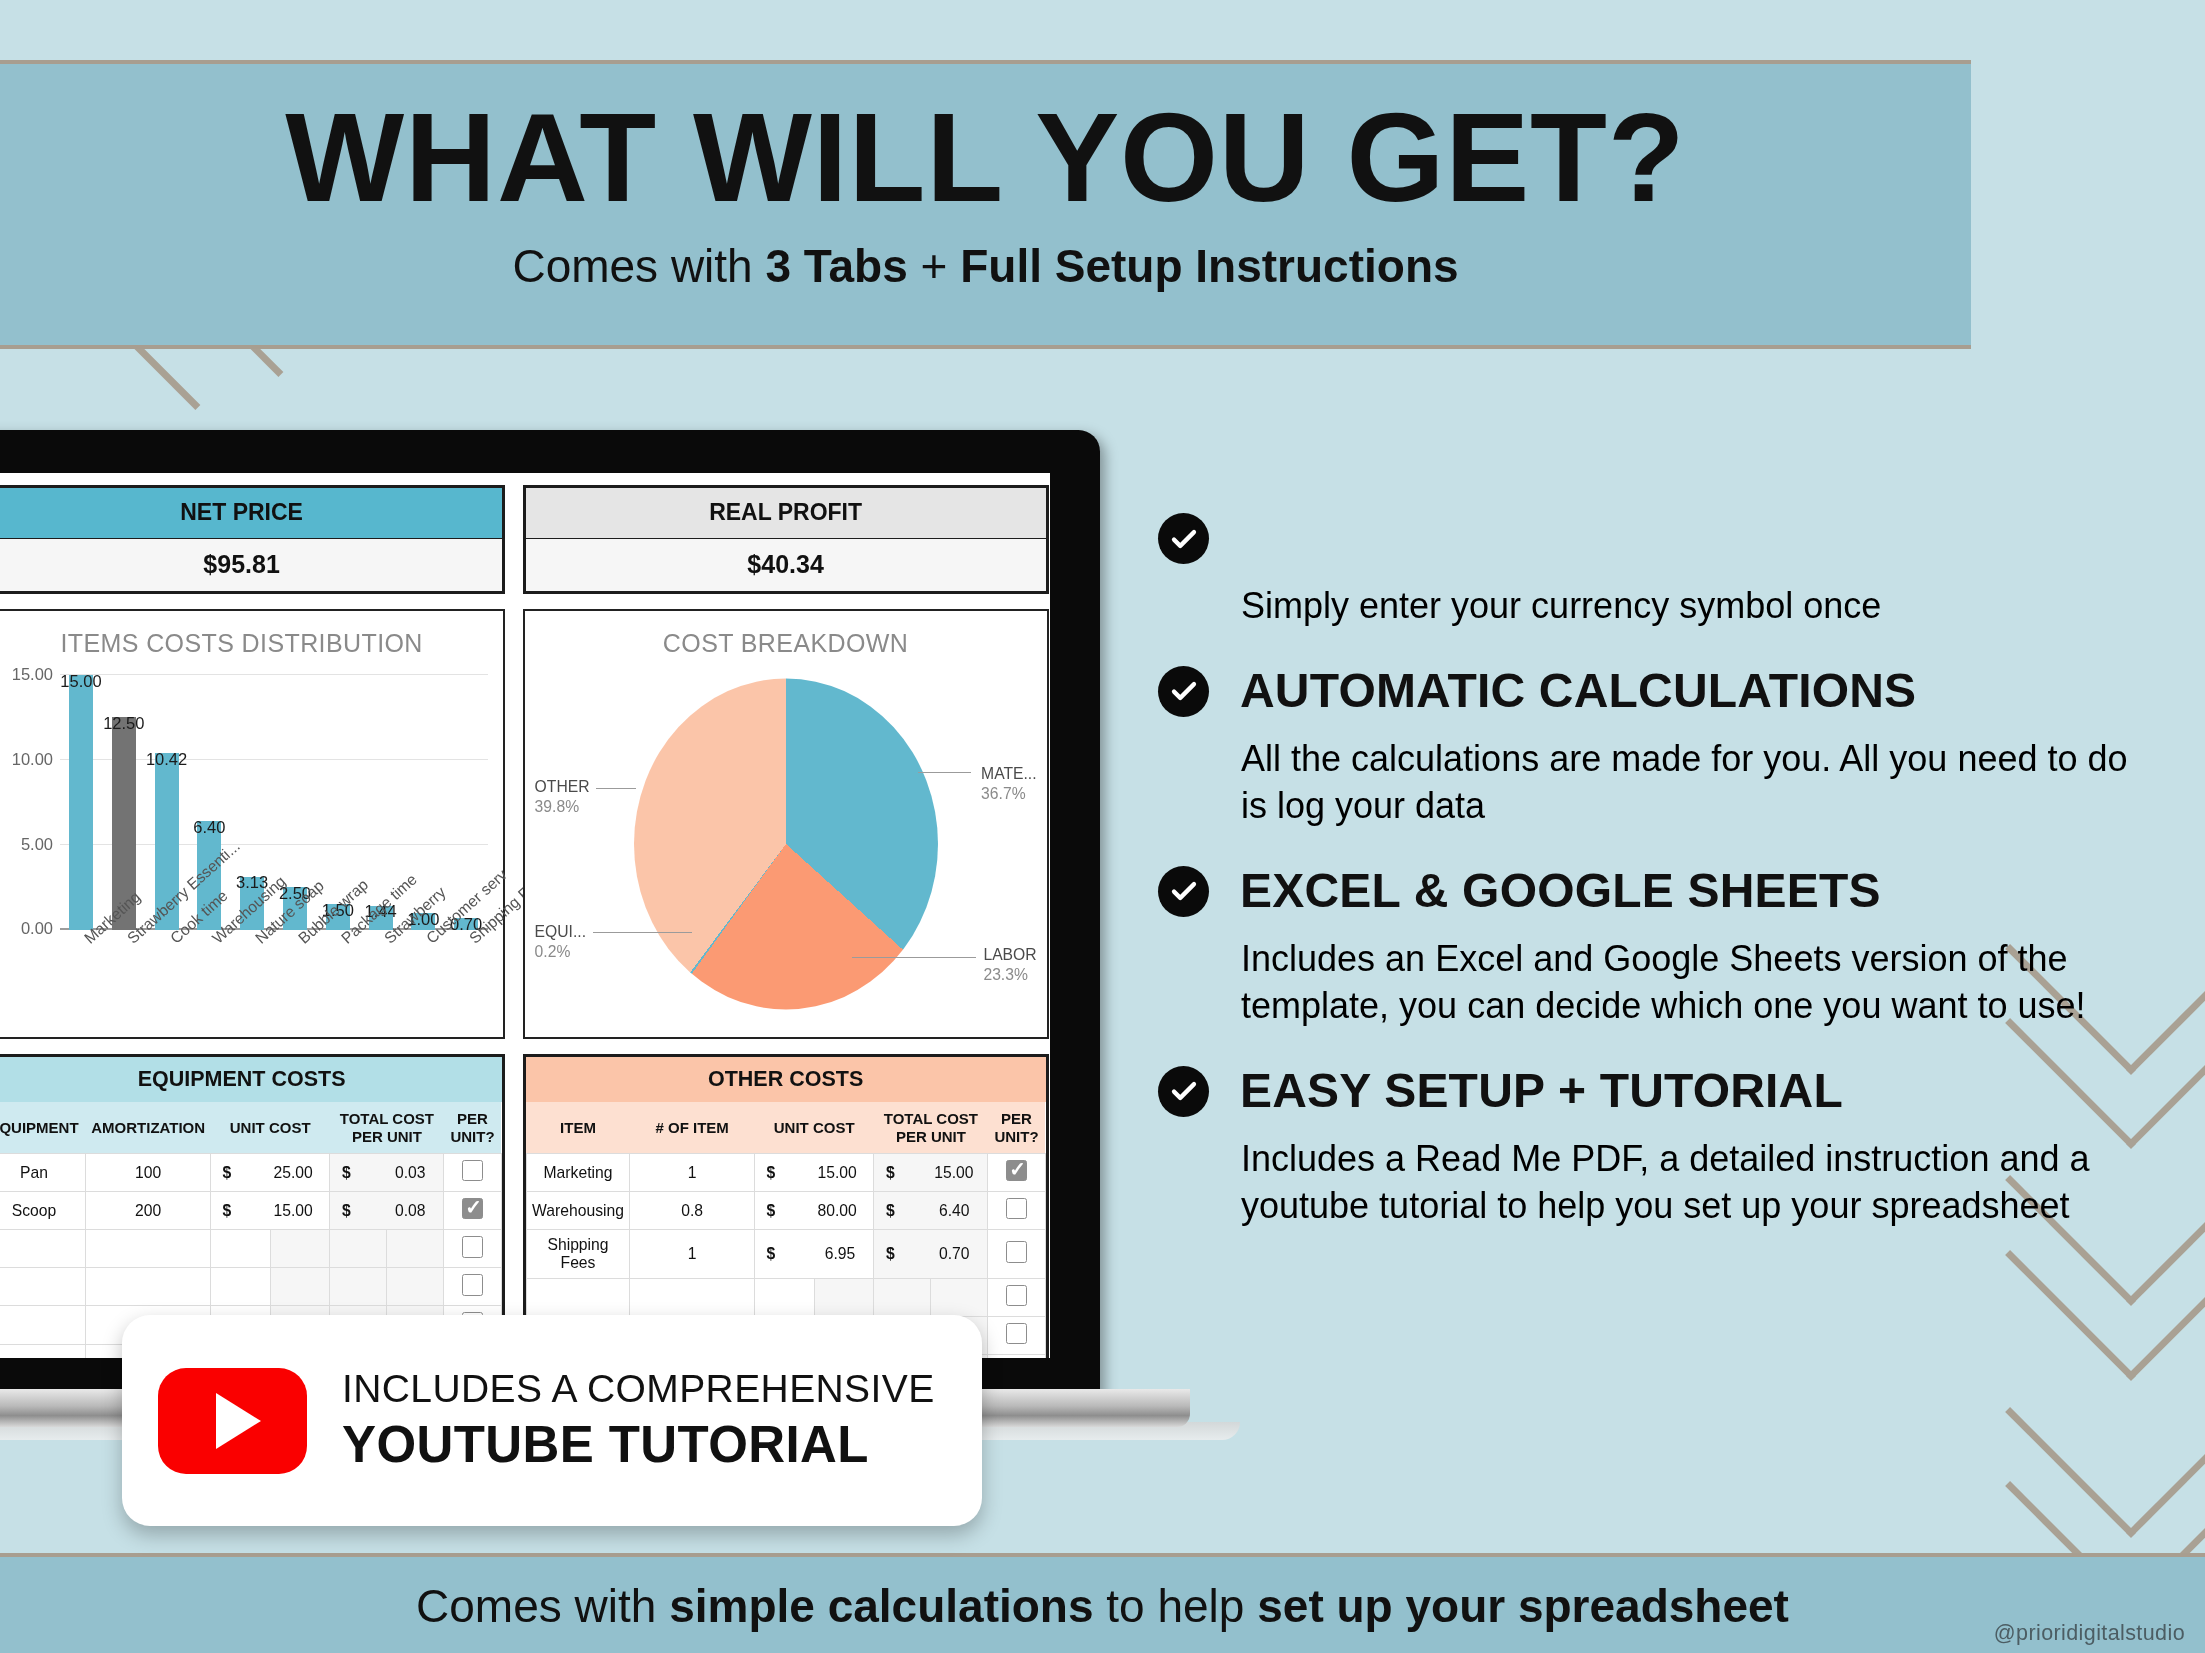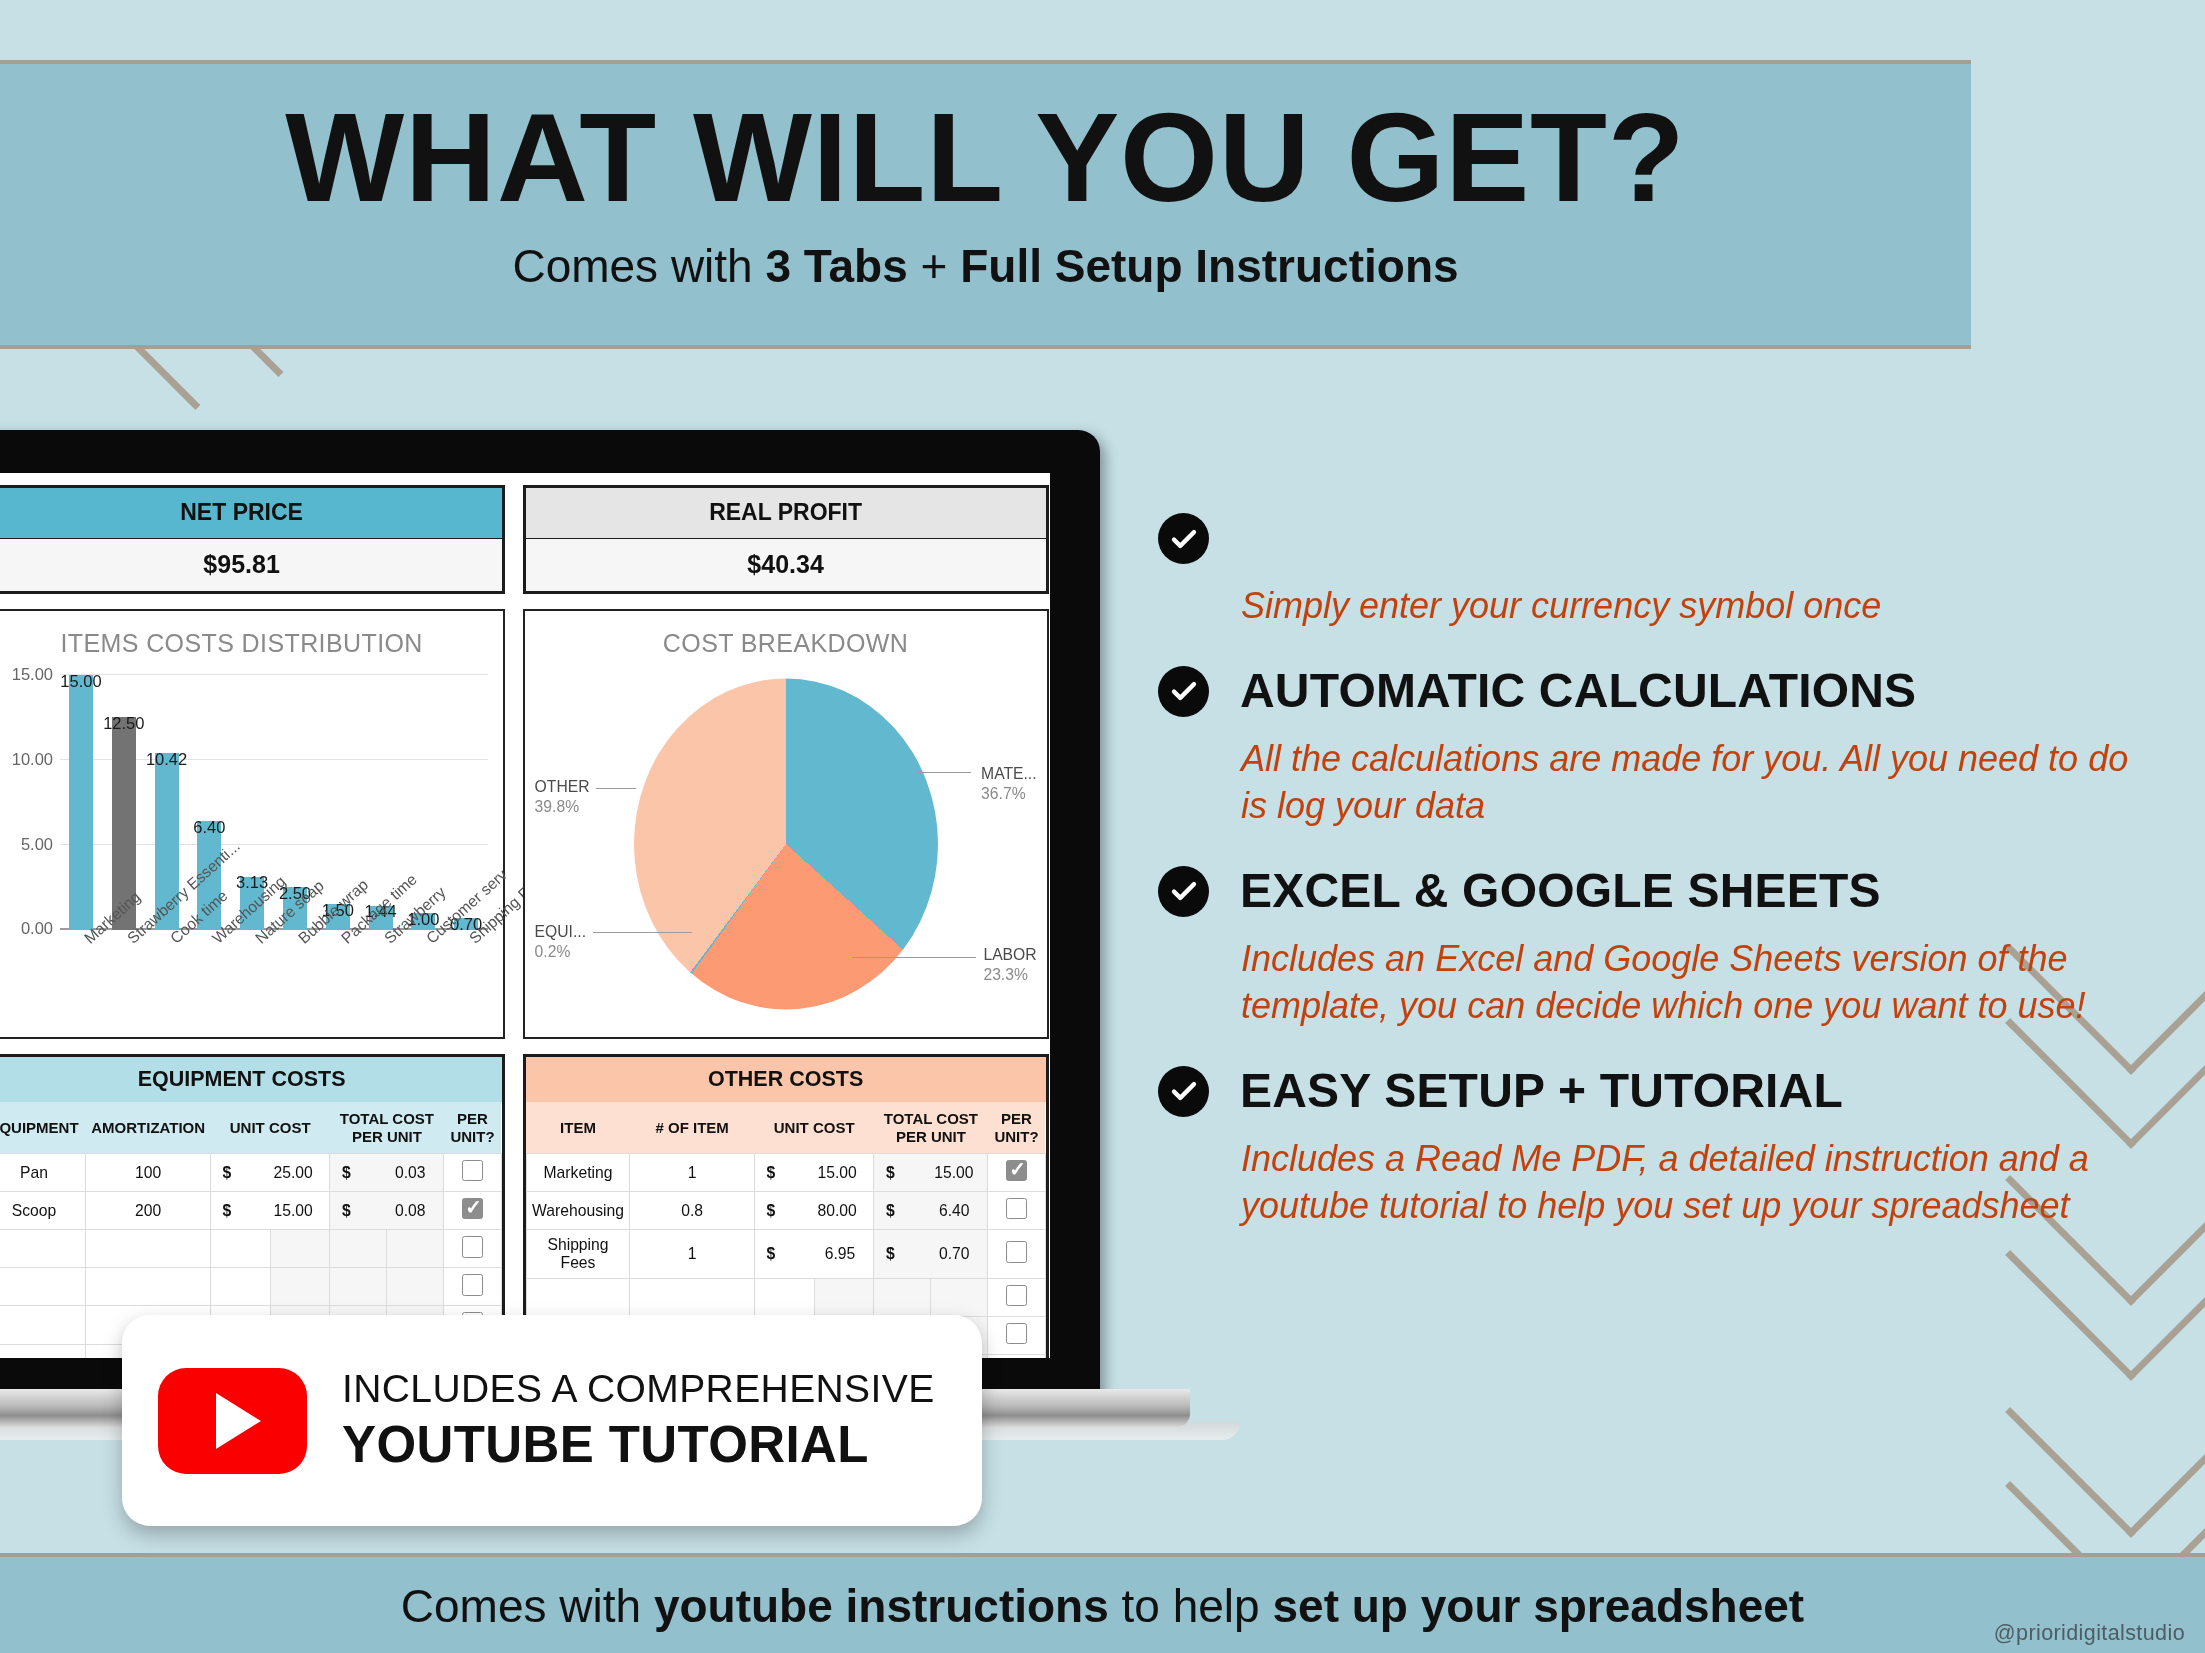--- a/index.html
+++ b/index.html
@@ -216,21 +216,21 @@
   .check-badge {
     width:51px; height:51px; border-radius:50%; background:#0a0a0a;
     display:flex; align-items:center; justify-content:center; flex:none;
   }
   .check-badge svg { width:30px; height:30px; }
   .feat-title {
     font-size:48px; font-weight:700; color:#111; margin-left:31px;
     letter-spacing:0.2px; line-height:1;
   }
   .feat-body {
-    font-size:36px; color:#c2410c; line-height:1.32; margin-top:18px; margin-left:83px;font-style:italic;
+    font-size:36px; color:#000000; line-height:1.32; margin-top:18px; margin-left:83px;
   }
 </style>
 </head>
 <body>
 
 <div class="deco">
   <div class="chev-up" style="left:-99px; top:281px;"></div>
   <div class="chev-up" style="left:-16.5px; top:248px;"></div>
 </div>
 <div class="deco">
@@ -602,16 +602,16 @@
             <path d="M4 12.5l5 5L20 6.5" stroke="#fff" stroke-width="3.4" fill="none" stroke-linecap="round" stroke-linejoin="round"></path>
           </svg>
         </div>
         <div class="feat-title">EASY SETUP + TUTORIAL</div>
       </div>
       <div class="feat-body">Includes a Read Me PDF,  a detailed instruction and a youtube tutorial to help you set up your spreadsheet</div>
     </div>
   </div>
 
 <div class="footer-band">
-  <div class="footer-text"><span>Comes with </span><b>youtube instructions</b><span> to help </span><b>set up your spreadsheet</b></div>
+  <div class="footer-text"><span>Comes with </span><b>simple calculations</b><span> to help </span><b>set up your spreadsheet</b></div>
   <div class="handle">@prioridigitalstudio</div>
 </div>
 
 
 </body></html>

